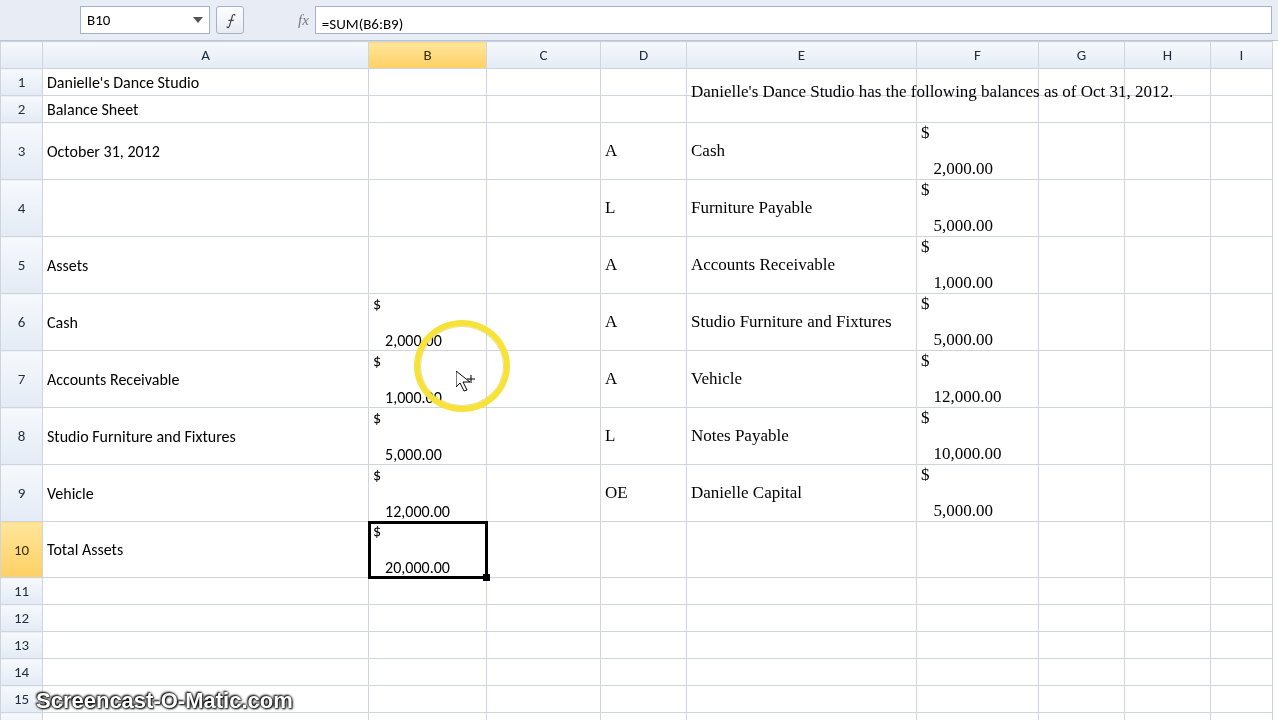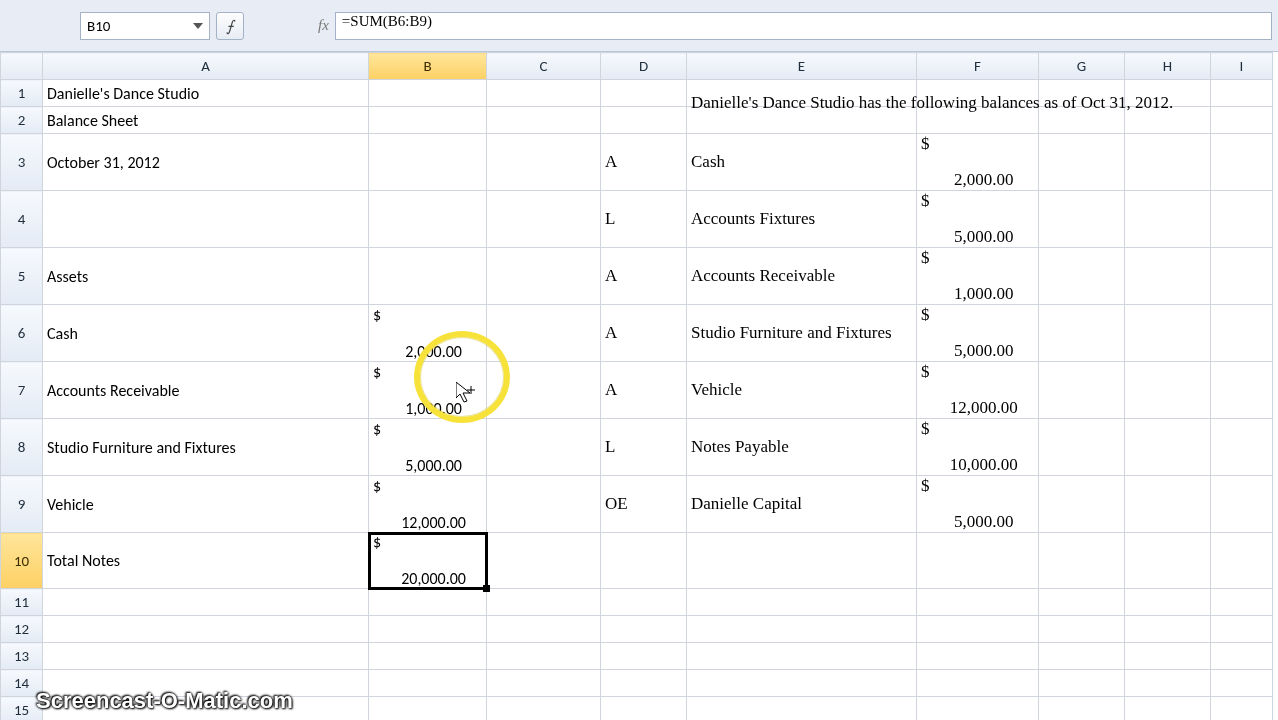--- a/index.html
+++ b/index.html
@@ -8,21 +8,21 @@
     font-size: 15px;
     background: #fff;
     overflow: hidden;
     width: 1278px;
     height: 720px;
     position: relative;
   }
 
   
   .formula-row {
-    height: 52px;
+    height: 41px;
     display: flex;
     align-items: center;
     background: #e8edf5;
     border-bottom: 1px solid #b7c5d8;
     padding: 4px 6px;
   }
   .name-box {
     width: 130px;
     height: 28px;
     background: #fff;
@@ -51,33 +51,32 @@
     font-family: "Times New Roman", serif;
     font-size: 15px;
     color:#444;
     border-radius: 3px;
   }
   .fx-label {
     font-style: italic;
     font-family: "Times New Roman", serif;
     font-size: 15px;
     color:#777;
-    margin-left: 74px;
+    margin-left: 54px;
   }
   .formula-input {
     flex: 1;
     height: 28px;
     background: #fff;
     border: 1px solid #a3b2c7;
     margin-left: 6px;
     padding: 0 6px;
     display:flex;
-    align-items:flex-start;
+    align-items:flex-end;
     font-size: 15px;
-    font-family: Liberation Serif, serif;
   }
 
   
   .grid-wrap {
     position: relative;
     background: #fff;
   }
   table.grid {
     border-collapse: collapse;
     table-layout: fixed;
@@ -131,21 +130,21 @@
   col.c-F { width: 122px; }
   col.c-G { width: 86px; }
   col.c-H { width: 86px; }
   col.c-I { width: 62px; }
 
   .currency {
     display: flex;
     justify-content: space-between;
   }
   .currency .sym { padding-right: 4px; }
-  .currency .amt { text-align: center; flex:1;margin-top:36px; }
+  .currency .amt { text-align: left; flex:1;margin-top:36px; }
 
   
   td.active-cell {
     outline: 3px solid #000;
     outline-offset: -2px;
     background: #fff;
     z-index: 5;
   }
   td.active-cell::after {
     content:"";
@@ -288,21 +287,21 @@
           <td></td>
           <td></td>
           <td></td>
         </tr>
         <tr>
           <th class="row-hdr">4</th>
           <td></td>
           <td></td>
           <td></td>
           <td class="times">L</td>
-          <td class="times">Accounts Fixtures</td>
+          <td class="times">Furniture Payable</td>
           <td class="times">
             <div class="currency">
               <span class="sym">$</span>
               <span class="amt">5,000.00</span>
             </div>
           </td>
           <td></td>
           <td></td>
           <td></td>
         </tr>
@@ -406,21 +405,21 @@
               <span class="sym">$</span>
               <span class="amt">5,000.00</span>
             </div>
           </td>
           <td></td>
           <td></td>
           <td></td>
         </tr>
         <tr>
           <th class="row-hdr row-active">10</th>
-          <td>Total Notes</td>
+          <td>Total Assets</td>
           <td class="active-cell">
             <div class="currency">
               <span class="sym">$</span>
               <span class="amt">20,000.00</span>
             </div>
           </td>
           <td></td>
           <td class="times"></td>
           <td class="times"></td>
           <td class="times"></td>

